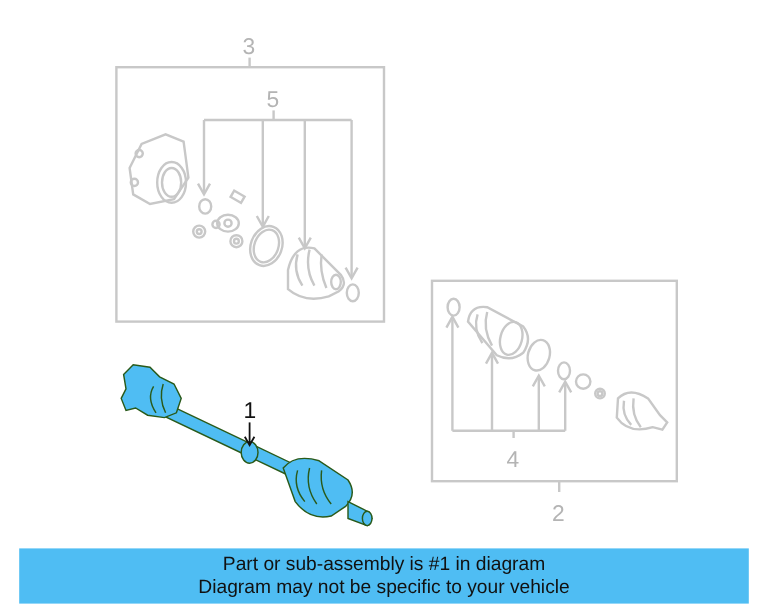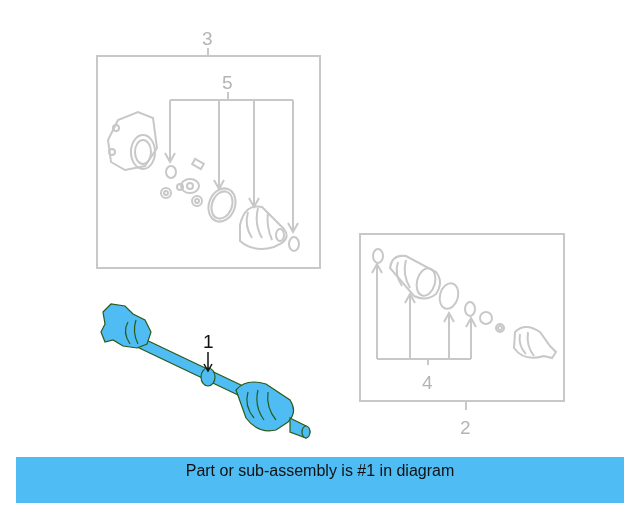--- a/index.html
+++ b/index.html
@@ -125,13 +125,14 @@
 
   <g stroke="#111" stroke-width="1.5" fill="none">
     <line x1="208" y1="352" x2="208" y2="370"></line>
     <polyline points="204,364 208,371 212,364"></polyline>
   </g>
   <text class="callout-main" x="203" y="348">1</text>
 </svg>
 
 <div class="banner">
   <div>Part or sub-assembly is #1 in diagram</div>
+  <div>Diagram may not be specific to your vehicle</div>
 </div>
 
 </body></html>

